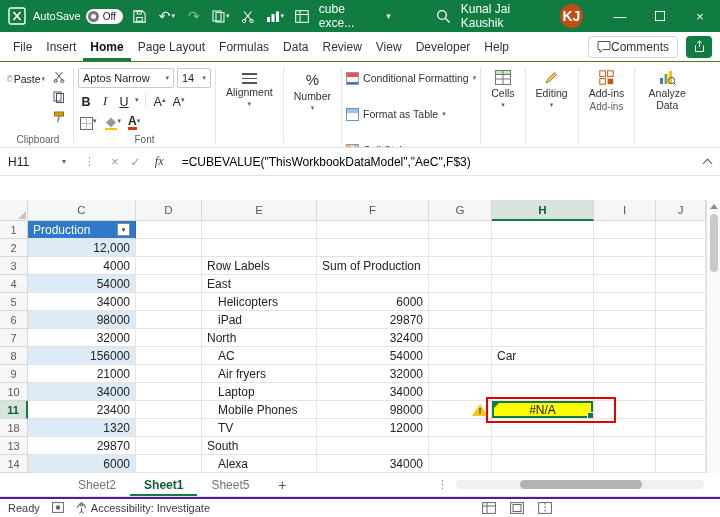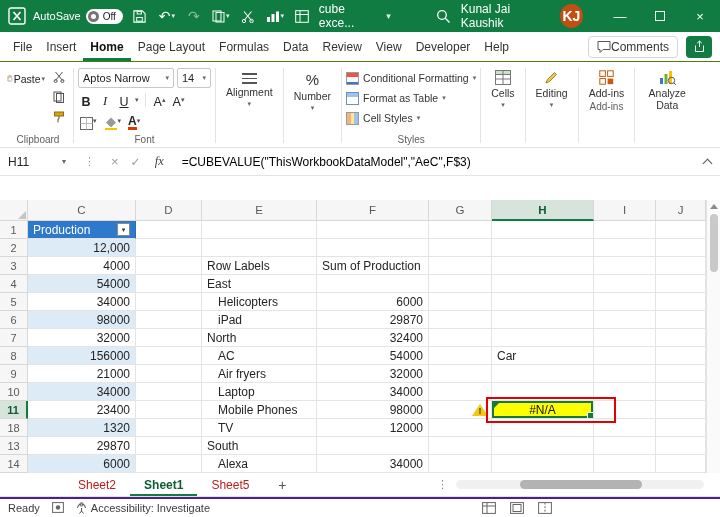--- a/index.html
+++ b/index.html
@@ -60,21 +60,21 @@
 .fmt-b{font-weight:700}
 .fmt-i{font-style:italic;font-family:"Liberation Serif",serif}
 .fmt-u{text-decoration:underline}
 .fsep{width:1px;height:14px;background:#e0e0e0;margin:0 3px}
 .tinyarrow{font-size:7px;color:#555;align-self:center}
 .fc-a{font-size:12px;font-weight:700;border-bottom:3px solid #d83b01;line-height:11px}
 .bigbtn{display:flex;flex-direction:column;align-items:center;justify-content:flex-start;
   font-size:10.5px;color:#333;gap:2px;padding:4px 6px 0;text-align:center}
 .align-icon{width:15px;height:11px;background:repeating-linear-gradient(#555 0 1.5px,transparent 1.5px 4.5px);margin-top:3px}
 .pct{font-size:15px;margin-top:1px;color:#333}
-.stylecol{display:flex;flex-direction:column;gap:2px;padding-top:3px}
+.stylecol{display:flex;flex-direction:column;gap:18px;padding-top:3px}
 .style-row{display:flex;align-items:center;gap:4px;font-size:10.5px;white-space:nowrap;height:18px;color:#333}
 .cf-icon{width:13px;height:13px;border:1px solid #9a9a9a;
   background:linear-gradient(180deg,#e8554a 0 4px,#f7f7f7 4px 9px,#4472c4 9px)}
 .fat-icon{width:13px;height:13px;border:1px solid #6b91c9;
   background:linear-gradient(180deg,#9dc3e6 0 4px,#fff 4px)}
 .cs-icon{width:13px;height:13px;border:1px solid #9a9a9a;
   background:linear-gradient(90deg,#f4b183 0 33%,#ffe699 33% 66%,#9dc3e6 66%)}
 .mini-arrow2{font-size:7px;color:#666}
 
 
@@ -136,21 +136,21 @@
   border:2px solid var(--annotation-red);pointer-events:none;z-index:6}
 .vscroll{position:absolute;top:0;right:0;bottom:0;width:14px;background:#fafafa;
   border-left:1px solid #e2e2e2;display:flex;flex-direction:column;align-items:center;padding-top:4px}
 .tri-up{width:0;height:0;border-left:4px solid transparent;border-right:4px solid transparent;
   border-bottom:5px solid #8a8a8a}
 .vthumb{width:8px;height:58px;background:#c9c9c9;border-radius:4px;margin-top:5px}
 
 
 .sheetbar{flex:0 0 24px;background:#fff;border-bottom:1px solid #e3e3e3;display:flex;
   align-items:stretch;padding-left:64px;font-size:12px}
-.stab{display:flex;align-items:center;padding:0 14px;color:#b91c1c}
+.stab{display:flex;align-items:center;padding:0 14px;color:#737373}
 .stab.active{font-weight:700;color:#0e5c34;box-shadow:inset 0 -2px 0 var(--excel-green)}
 .addsheet{align-self:center;width:18px;height:18px;margin-left:10px;border-radius:50%;
   display:flex;align-items:center;justify-content:center;color:#555;font-size:14px}
 .hscrollwrap{margin-left:auto;display:flex;align-items:center;gap:8px;padding-right:16px}
 .hdots{color:#8a8a8a;font-size:11px}
 .htrack{width:248px;height:9px;background:#f0f0f0;border-radius:5px;position:relative}
 .hthumb{position:absolute;left:64px;width:122px;height:9px;background:#b3b3b3;border-radius:5px}
 
 
 .statusbar{flex:0 0 20px;background:#fff;border-top:2px solid #4c1d95;display:flex;

